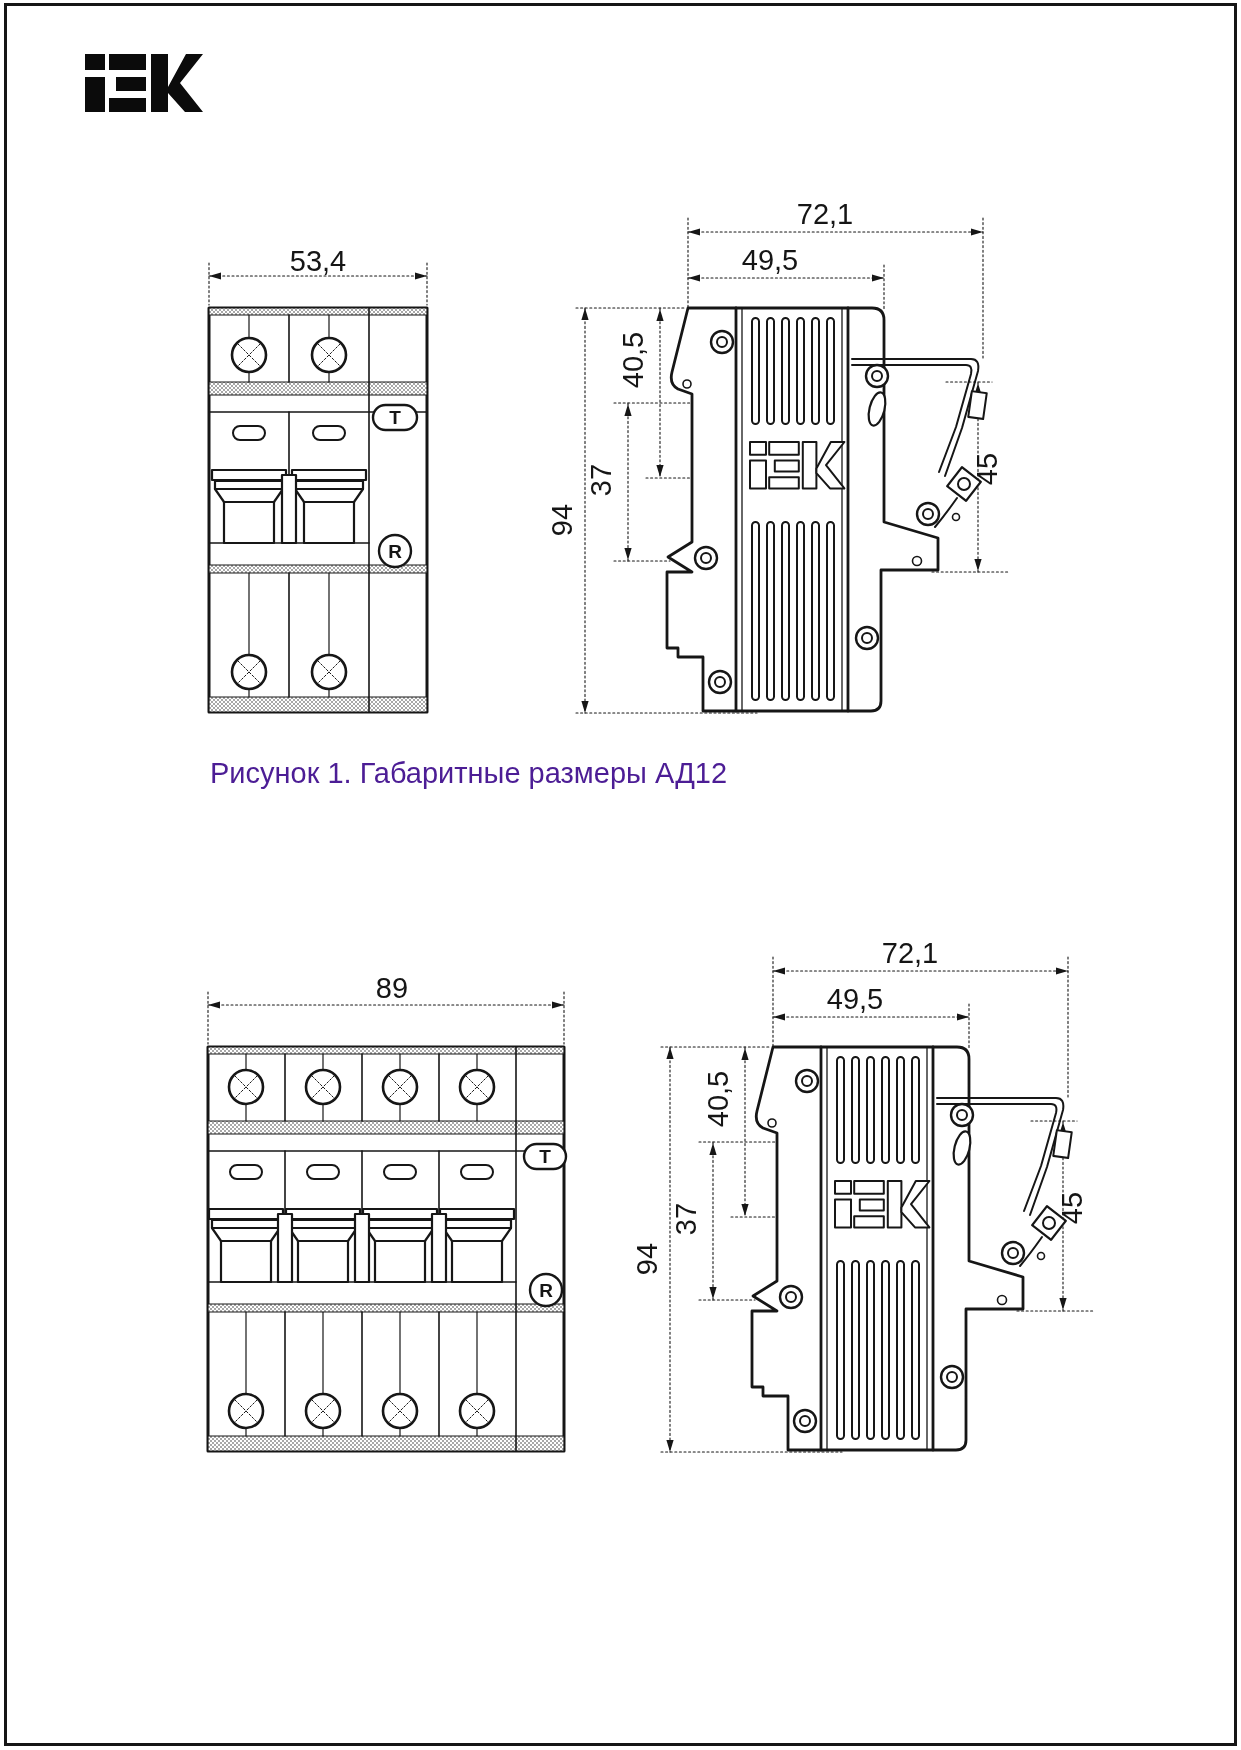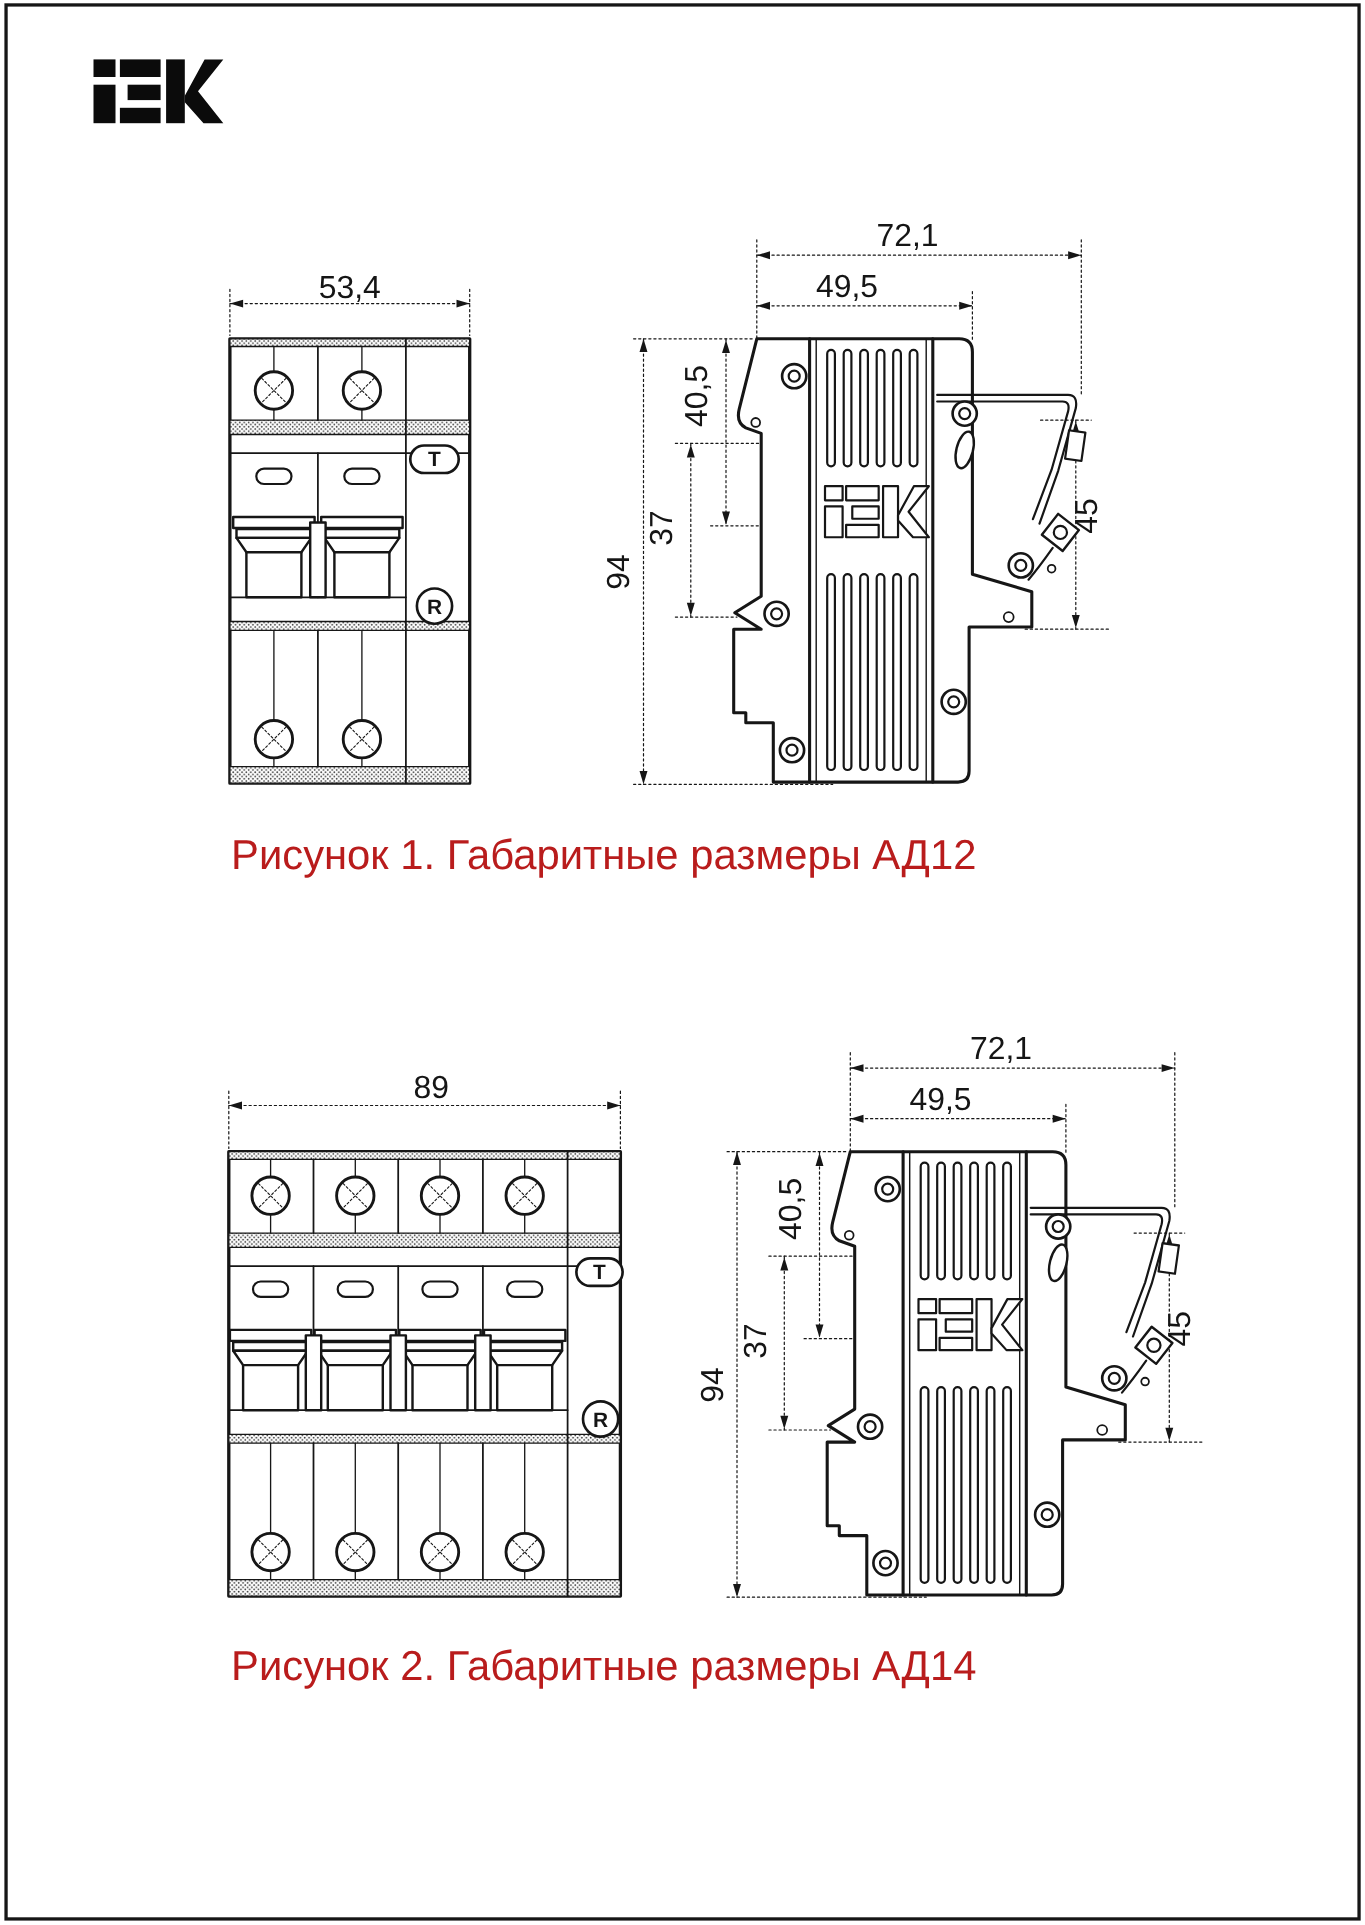--- a/index.html
+++ b/index.html
@@ -9,21 +9,21 @@
     margin:0 auto;
   }
   .page-frame {
     position:absolute; left:4px; top:3px; right:4px; bottom:4px;
     border:3px solid #161616; pointer-events:none;
   }
   svg.fig { position:absolute; overflow:visible; }
   .dim-label { font-size:29px; fill:#151515; }
   .btn-label { font-size:19px; font-weight:bold; fill:#151515; }
   .caption {
-    position:absolute; font-size:38px; color:#b91c1c; white-space:nowrap;
+    position:absolute; font-size:29px; color:#4c1d95; white-space:nowrap;
   }
 </style>
 </head>
 <body>
 
 <div class="page">
   <div class="page-frame"></div>
 
   <svg width="0" height="0" style="position:absolute" aria-hidden="true">
     <defs>
@@ -349,14 +349,13 @@
   <svg class="fig" style="left:605px; top:909px;" width="500" height="560" viewBox="0 0 500 560">
     <use href="#side-view"></use>
     <text class="dim-label" x="305" y="54" text-anchor="middle">72,1</text>
     <text class="dim-label" x="250" y="100" text-anchor="middle">49,5</text>
     <text class="dim-label" x="52" y="350" text-anchor="middle" transform="rotate(-90 52 350)">94</text>
     <text class="dim-label" x="123" y="190" text-anchor="middle" transform="rotate(-90 123 190)">40,5</text>
     <text class="dim-label" x="91" y="310" text-anchor="middle" transform="rotate(-90 91 310)">37</text>
     <text class="dim-label" x="477" y="299" text-anchor="middle" transform="rotate(-90 477 299)">45</text>
   </svg>
 
-  <div class="caption" style="left:210px; top:1494px;">Рисунок 2. Габаритные размеры АД14</div>
 </div>
 
 </body></html>

